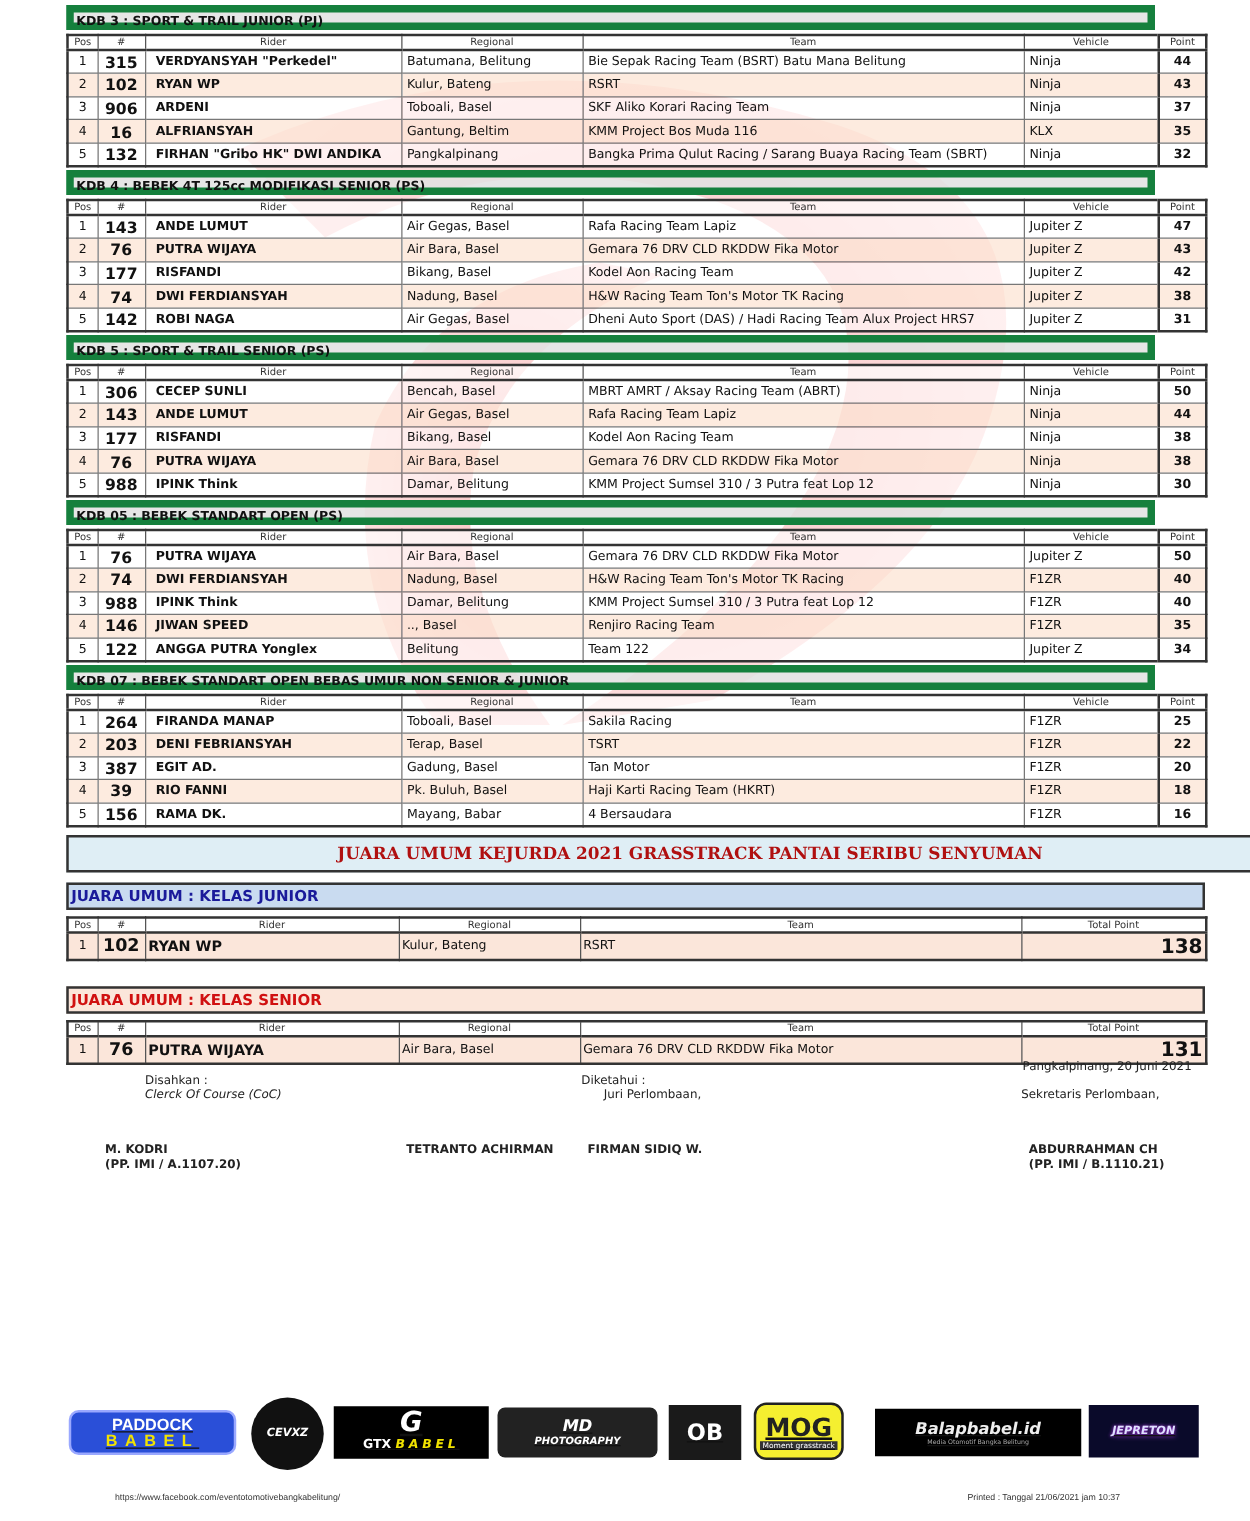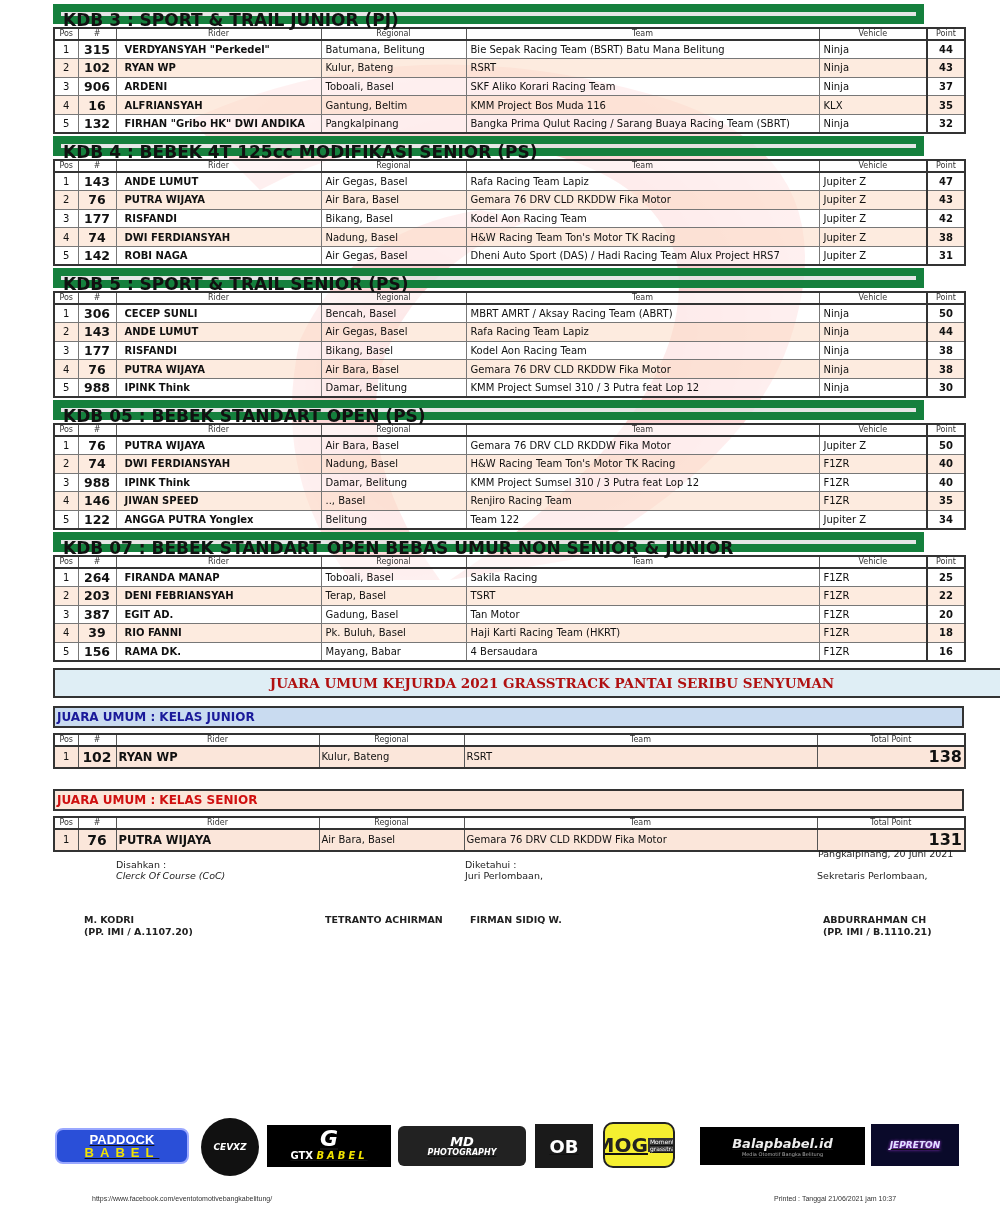--- a/index.html
+++ b/index.html
@@ -6,22 +6,22 @@
     html, body { width: 1000px; height: 1217px; background: #ffffff; }
     body { position: relative; font-family: "DejaVu Sans", sans-serif; color: #111; overflow: hidden; }
 
     
     .watermark { position: absolute; left: 150px; top: 40px; width: 720px; height: 560px; pointer-events: none; z-index: 0; opacity: 0.28; }
 
     .page { position: absolute; left: 53px; top: 4px; width: 911px; z-index: 1; }
 
     .section { margin-bottom: 2px; }
     .cat-title {
-      width: 871px; height: 20px; border: 8px solid #15803d; background: rgba(226,226,226,0.85);
-      font-weight: bold; font-size: 17px; line-height: 16px; padding-left: 2px; color: #111;
+      width: 871px; height: 20px; border: 6px solid #15803d; background: rgba(226,226,226,0.85);
+      font-weight: bold; font-size: 10px; line-height: 16px; padding-left: 2px; color: #111;
     }
     table.res { width: 911px; border-collapse: collapse; margin-top: 3px; table-layout: fixed; }
     table.res { border: 2px solid #333; }
     table.res th {
       font-weight: normal; font-size: 8px; height: 11px; line-height: 10px; color: #333;
       border: 1px solid #555; border-bottom: 2px solid #333; background: rgba(255,255,255,0.7);
     }
     table.res td {
       height: 18.6px; font-size: 10px; border: 1px solid #777; padding: 0 4px; white-space: nowrap; overflow: hidden;
     }
@@ -506,21 +506,21 @@
     </tr>
   </tbody>
     </table>
 </div>
 
 <div class="sign">
   <div style="left:818px; top:848px;">Pangkalpinang, 20 Juni 2021</div>
   <div style="left:116px; top:859px;">Disahkan :</div>
   <div class="i" style="left:116px; top:870px;">Clerck Of Course (CoC)</div>
   <div style="left:465px; top:859px;">Diketahui :</div>
-  <div style="left:465px; top:870px;">Juri Perlombaan,</div>
+  <div style="left:483px; top:870px;">Juri Perlombaan,</div>
   <div style="left:817px; top:870px;">Sekretaris Perlombaan,</div>
   <div class="b" style="left:84px; top:914px;">M. KODRI</div>
   <div class="b" style="left:84px; top:926px;">(PP. IMI / A.1107.20)</div>
   <div class="b" style="left:325px; top:914px;">TETRANTO ACHIRMAN</div>
   <div class="b" style="left:470px; top:914px;">FIRMAN SIDIQ W.</div>
   <div class="b" style="left:823px; top:914px;">ABDURRAHMAN CH</div>
   <div class="b" style="left:823px; top:926px;">(PP. IMI / B.1110.21)</div>
 </div>
 
 <div class="sponsors">
@@ -535,21 +535,21 @@
     <span style="color:#fff; font-size:22px; font-weight:bold; font-style:italic; line-height:20px;">G</span>
     <span style="font-size:10px; font-weight:bold; line-height:14px;"><span style="color:#fff;">GTX</span> <span style="color:#f2e300; font-style:italic; letter-spacing:3px;">BABEL</span></span>
   </div>
   <div class="logo" style="left:345px; width:128px; top:4px; height:40px; background:#222; border-radius:6px; flex-direction:column;">
     <span style="color:#fff; font-size:13px; font-weight:bold; font-style:italic; line-height:13px;">MD</span>
     <span style="color:#fff; font-size:8px; font-weight:bold; font-style:italic;">PHOTOGRAPHY</span>
   </div>
   <div class="logo" style="left:482px; width:58px; top:2px; height:44px; background:#1a1a1a;">
     <span style="color:#fff; font-size:18px; font-weight:bold;">OB</span>
   </div>
-  <div class="logo" style="left:550px; width:72px; top:0; height:46px; background:#f5ef30; border-radius:10px; border:2px solid #222; flex-direction:row;">
+  <div class="logo" style="left:550px; width:72px; top:0; height:46px; background:#f5ef30; border-radius:10px; border:2px solid #222; flex-direction:column;">
     <span style="color:#222; font-size:20px; font-weight:bold; line-height:22px;">MOG</span>
     <span style="color:#fff; background:#333; font-size:6px; padding:0 2px;">Moment grasstrack</span>
   </div>
   <div class="logo" style="left:647px; width:165px; top:5px; height:38px; background:#000; flex-direction:column;">
     <span style="color:#eee; font-size:13px; font-weight:bold; font-style:italic;text-align:right;">Balapbabel.id</span>
     <span style="color:#aaa; font-size:5px;">Media Otomotif Bangka Belitung</span>
   </div>
   <div class="logo" style="left:818px; width:88px; top:2px; height:42px; background:#0a0a2a;">
     <span style="color:#e0e0ff; font-size:9px; font-weight:bold; font-style:italic; text-shadow:0 0 3px #c040ff;">JEPRETON</span>
   </div>

